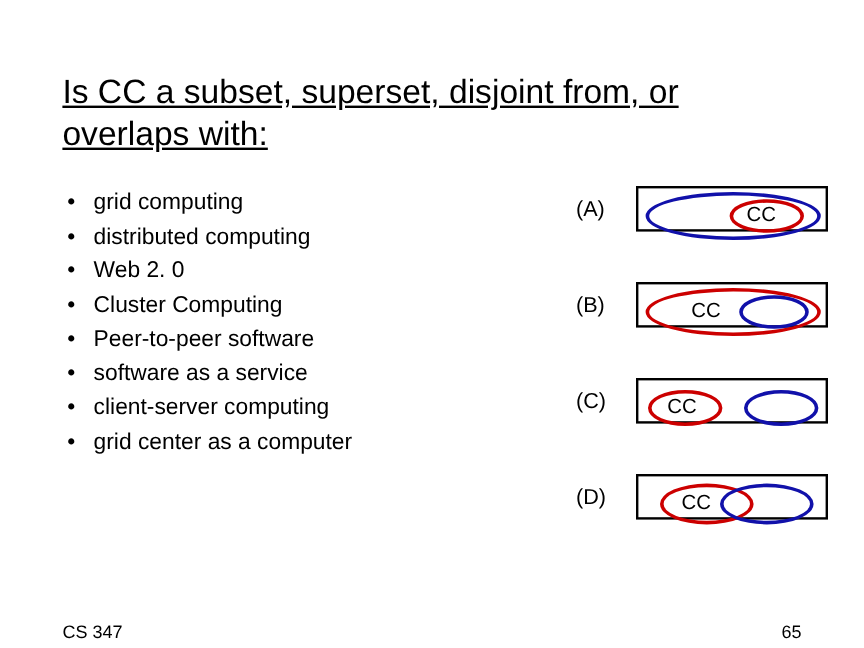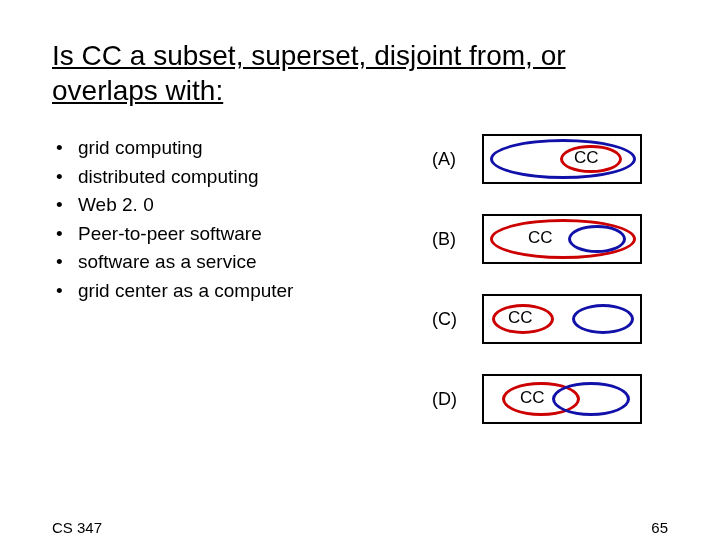--- a/index.html
+++ b/index.html
@@ -1,48 +1,50 @@
 <!DOCTYPE html>
 <html><head>
 <meta charset="utf-8">
 <style>
   * { margin:0; padding:0; box-sizing:border-box; }
   body { width:720px; height:540px; background:#fff; font-family:Verdana, Geneva, sans-serif; color:#000; position:relative; }
-  .slide { padding:38px 52px 0 52px; }
+  .slide { padding:38px 52px 0 52px;margin-top:21px; }
   .title { font-size:28px; line-height:1.25; text-decoration:underline; font-weight:400; margin-bottom:26px; }
-  .content { display:flex; }
+  .content { display:flex;gap:48px; }
   .list-col { width:360px; }
   ul.bullets { list-style:none; }
   ul.bullets li { font-size:19px; line-height:1.5; padding-left:26px; position:relative; }
   ul.bullets li:before { content:"•"; position:absolute; left:4px; top:0; font-size:19px; }
   .diagram-col { flex:1; position:relative; height:320px; margin-left:20px; }
   .d-row { position:absolute; left:0; display:flex; align-items:center; }
   .d-label { font-size:18px; width:46px; text-align:left; }
-  .d-box { width:160px; height:50px; border:2px solid #000; position:relative; margin-left:4px; }
+  .d-box { width:160px; height:38px; border:2px solid #000; position:relative; margin-left:4px; }
   .oval { position:absolute; border-radius:50%; }
   .red { border:3px solid #c00; }
   .blue { border:3px solid #11a; }
   .cc { position:absolute; font-size:17px; }
   .footer { position:absolute; bottom:4px; left:52px; right:52px; font-size:15px; display:flex; justify-content:space-between; }
   .footer-center { position:absolute; left:50%; transform:translateX(-50%);margin-top:40px; }
 </style>
 </head>
 <body>
 
 <div class="slide">
   <h1 class="title">Is CC a subset, superset, disjoint from, or overlaps with:</h1>
 
   <div class="content">
     <div class="list-col">
       <ul class="bullets">
         <li>grid computing</li>
         <li>distributed computing</li>
         <li>Web 2. 0</li>
+        <li>Cluster Computing</li>
         <li>Peer-to-peer software</li>
         <li>software as a service</li>
+        <li>client-server computing</li>
         <li>grid center as a computer</li>
       </ul>
     </div>
 
     <div class="diagram-col">
 
       <div class="d-row" style="top:0;">
         <span class="d-label">(A)</span>
         <div class="d-box">
           <div class="oval blue" style="left:6px; top:3px; width:146px; height:40px;"></div>

